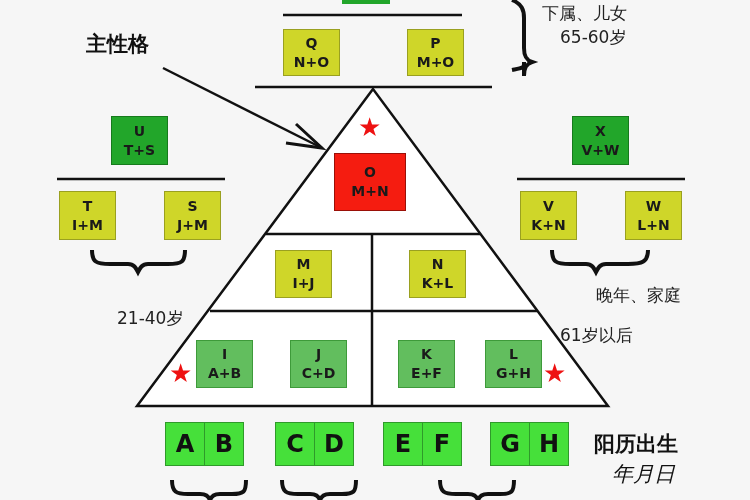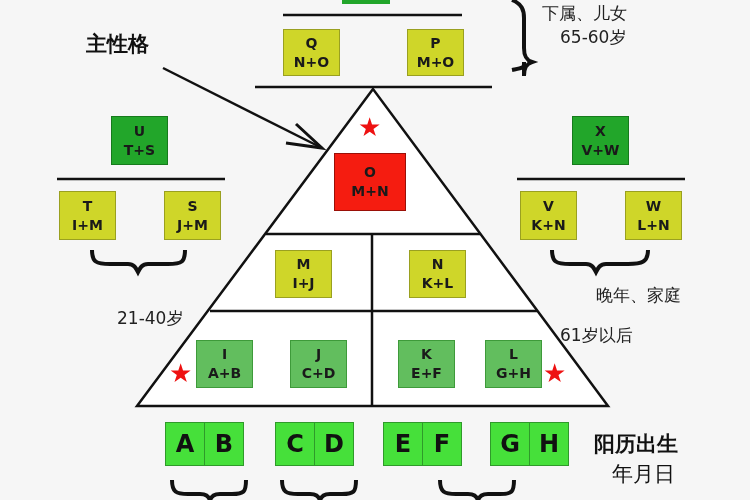--- a/index.html
+++ b/index.html
@@ -141,14 +141,14 @@
   </div>
   <div class="pair" style="left:383px;top:422px;">
     <div class="cell">E</div>
     <div class="cell">F</div>
   </div>
   <div class="pair" style="left:490px;top:422px;">
     <div class="cell">G</div>
     <div class="cell">H</div>
   </div>
   <div class="label big" style="left:594px;top:430px;font-weight:bold;">阳历出生</div>
-  <div class="label big" style="left:612px;top:460px;font-weight:normal;">年月日</div>
+  <div class="label big" style="left:612px;top:460px;font-weight:normal;font-style:italic;">年月日</div>
 </div>
 
 </body></html>

